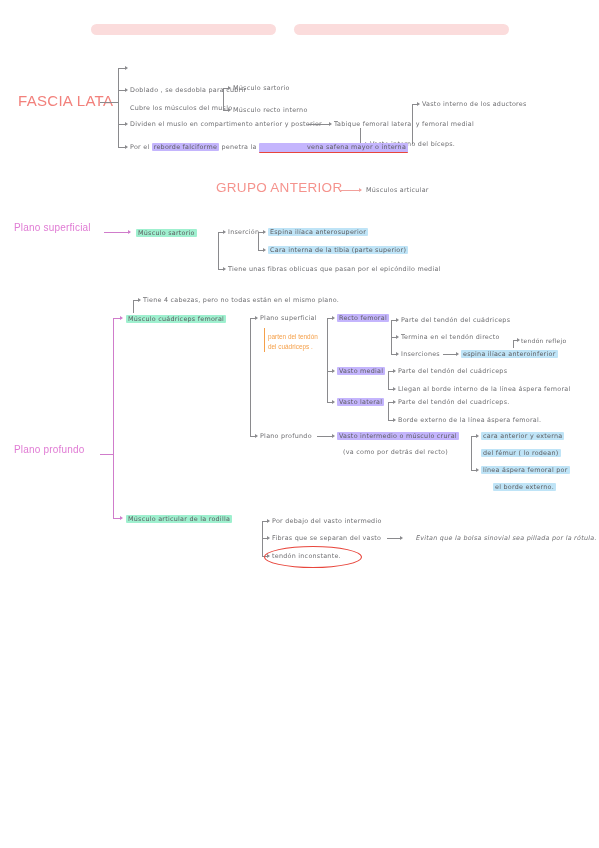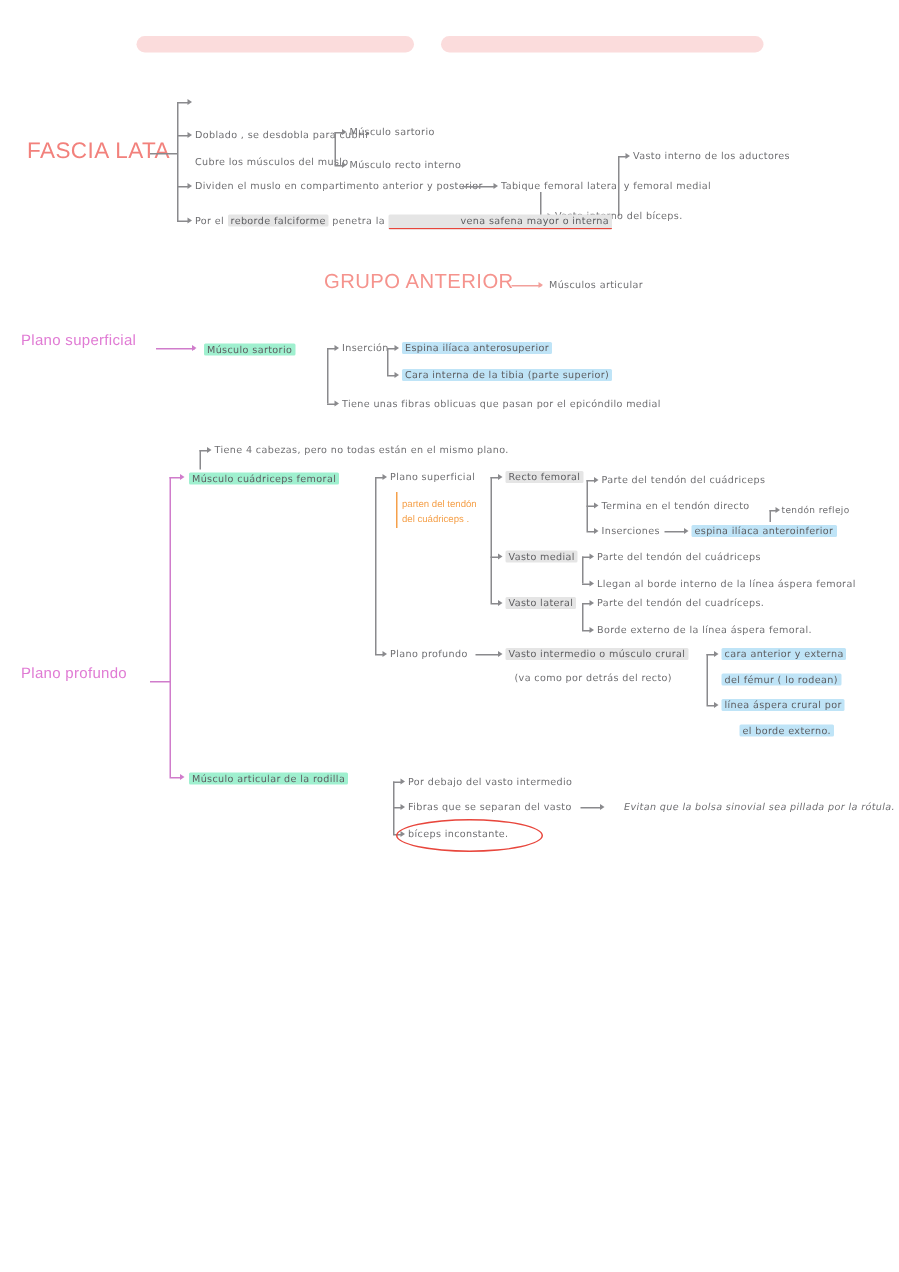--- a/index.html
+++ b/index.html
@@ -18,21 +18,21 @@
   .htitle{color:#f2817c;font-size:17px;letter-spacing:.4px;white-space:nowrap;
           font-family:"Liberation Sans", sans-serif;font-weight:400;}
 
   
   .t{position:absolute;white-space:nowrap;font-family:"DejaVu Sans", sans-serif;
      color:#6f6f72;font-size:6.4px;letter-spacing:.25px;}
   .t.sm{font-size:6.0px;}
 
   .hl-g{background:#9ff0cf;padding:0 2px;border-radius:1px;color:#5d5d60;}
   .hl-b{background:#bfe4f7;padding:0 2px;border-radius:1px;color:#5d5d60;}
-  .hl-y{background:#e5e5e5;padding:0 2px;border-radius:1px;color:#5d5d60;}
+  .hl-y{background:#c4b5fd;padding:0 2px;border-radius:1px;color:#5d5d60;}
 
   .red-u{border-bottom:1.4px solid #e8463c;padding-bottom:1px;padding-left:48px;}
 
   .label-big{position:absolute;white-space:nowrap;font-family:"Liberation Sans", sans-serif;}
   .fascia{color:#f2817c;font-size:15px;letter-spacing:.3px;}
   .grupo{color:#f5938d;font-size:13.5px;letter-spacing:.3px;}
   .plano{color:#e07bd4;font-size:10px;letter-spacing:.2px;}
   .orange{color:#f5a04a;font-size:6.4px;}
 
   
@@ -207,35 +207,35 @@
   <div class="t" style="left:337px;top:432px;"><span class="hl-y">Vasto intermedio o músculo crural</span></div>
   <div class="t" style="left:343px;top:448px;">(va como por detrás del recto)</div>
 
   <div class="ln v" style="left:471px;top:436px;height:34px;"></div>
   <div class="ln h" style="left:471px;top:436px;width:6px;"></div>
   <div class="ah" style="left:476px;top:433.9px;"></div>
   <div class="t" style="left:481px;top:432px;"><span class="hl-b">cara anterior y externa</span></div>
   <div class="t" style="left:481px;top:449px;"><span class="hl-b">del fémur  ( lo rodean)</span></div>
   <div class="ln h" style="left:471px;top:470px;width:6px;"></div>
   <div class="ah" style="left:476px;top:467.9px;"></div>
-  <div class="t" style="left:481px;top:466px;"><span class="hl-b">línea áspera crural por</span></div>
+  <div class="t" style="left:481px;top:466px;"><span class="hl-b">línea áspera femoral por</span></div>
   <div class="t" style="left:493px;top:483px;"><span class="hl-b">el borde externo.</span></div>
 
   <div class="ln h pinkw" style="left:113px;top:518px;width:8px;height:1.2px;"></div>
   <div class="ah pink" style="left:120px;top:515.8px;"></div>
   <div class="t" style="left:126px;top:515px;"><span class="hl-g">Músculo articular  de la rodilla</span></div>
 
   <div class="ln v" style="left:262px;top:521px;height:35px;"></div>
   <div class="ln h" style="left:262px;top:521px;width:6px;"></div>
   <div class="ah" style="left:267px;top:518.9px;"></div>
   <div class="t" style="left:272px;top:517px;">Por debajo del  vasto intermedio</div>
   <div class="ln h" style="left:262px;top:538px;width:6px;"></div>
   <div class="ah" style="left:267px;top:535.9px;"></div>
   <div class="t" style="left:272px;top:534px;">Fibras que se separan del vasto</div>
   <div class="ln h" style="left:387px;top:538px;width:14px;"></div>
   <div class="ah" style="left:400px;top:535.9px;"></div>
   <div class="t" style="left:416px;top:534px;font-style:italic;">Evitan que la bolsa sinovial sea pillada por la rótula.</div>
   <div class="ln h" style="left:262px;top:556px;width:6px;"></div>
   <div class="ah" style="left:267px;top:553.9px;"></div>
-  <div class="t" style="left:272px;top:552px;">bíceps inconstante.</div>
+  <div class="t" style="left:272px;top:552px;">tendón inconstante.</div>
   <div class="ellipse" style="left:264px;top:546px;width:96px;height:20px;"></div>
 
 </div>
 
 </body></html>

